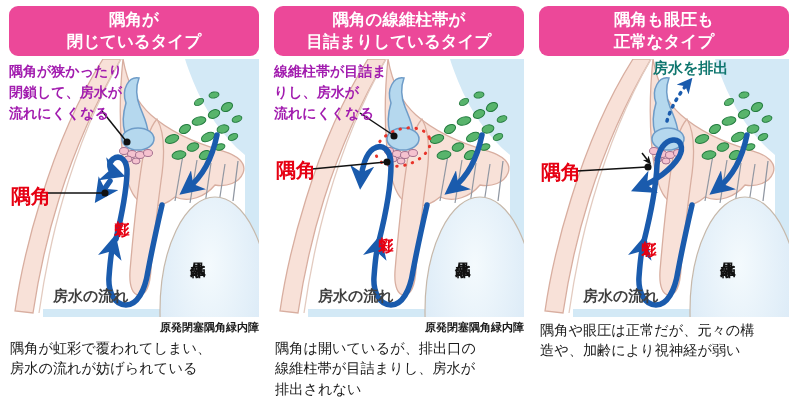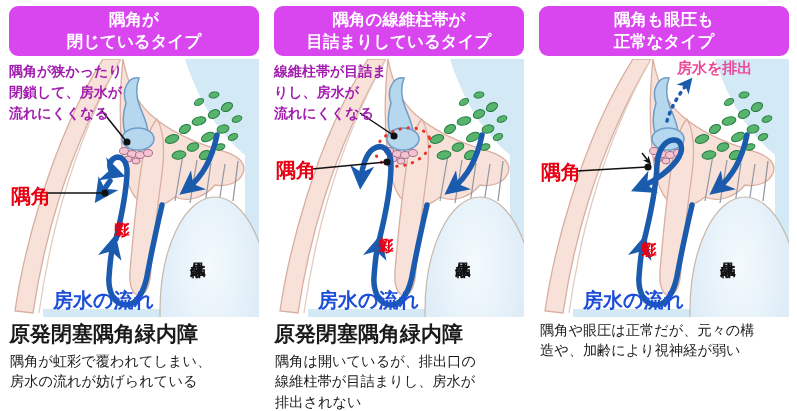--- a/index.html
+++ b/index.html
@@ -1,35 +1,35 @@
 <!DOCTYPE html>
 <html><head>
 <meta charset="utf-8">
 <style>
   * { margin:0; padding:0; box-sizing:border-box; }
   html,body { width:797px; height:411px; background:#fff;
     font-family:"Liberation Sans","DejaVu Sans",sans-serif; color:#1a1a1a; }
   .panels { display:flex; gap:15px; padding:6px 6px 0 9px; }
   .panel { width:250px; flex:0 0 250px; }
-  .hdr { background:#d946ef; color:#fff; border-radius:9px; text-align:center;
+  .hdr { background:#ec4899; color:#fff; border-radius:9px; text-align:center;
     font-weight:bold; font-size:16.5px; line-height:1.32; padding:3px 2px;
     min-height:46px; display:flex; align-items:center; justify-content:center;
     white-space:pre-line; }
   .diagram { position:relative; height:258px; margin-top:3px; }
   .diagram svg { position:absolute; left:0; top:0; }
   .lbl { position:absolute; font-weight:bold; white-space:pre-line; }
   .annot { left:0; top:2px; width:160px; font-size:14px; line-height:1.5; color:#a21caf; }
   .red { color:#e60012; }
   .angle-lbl { font-size:20px;text-align:right; }
   .vert { writing-mode:vertical-rl; text-orientation:upright; letter-spacing:1px; }
   .iris-lbl { font-size:15px; }
   .lens-lbl { font-size:15.5px; color:#111; }
-  .flow-lbl { font-size:20px; color:#1d4ed8; }
-  .out-lbl { font-size:15px; color:#ec4899;margin-left:24px; }
-  .ttl { text-align:left; font-weight:bold; font-size:21px; margin-top:3px; }
+  .flow-lbl { font-size:15px; color:#404040; }
+  .out-lbl { font-size:15px; color:#0f766e; }
+  .ttl { text-align:right; font-weight:bold; font-size:11px; margin-top:3px; }
   .desc { font-size:14.2px; line-height:1.45; margin-top:3px; white-space:pre-line;
     padding:0 1px; }
   .hidden-defs { position:absolute; width:0; height:0; overflow:hidden; }
 </style>
 </head>
 <body>
 
 <svg class="hidden-defs" aria-hidden="true">
   <defs>
     <radialGradient id="lensGrad" cx="45%" cy="30%" r="75%">

